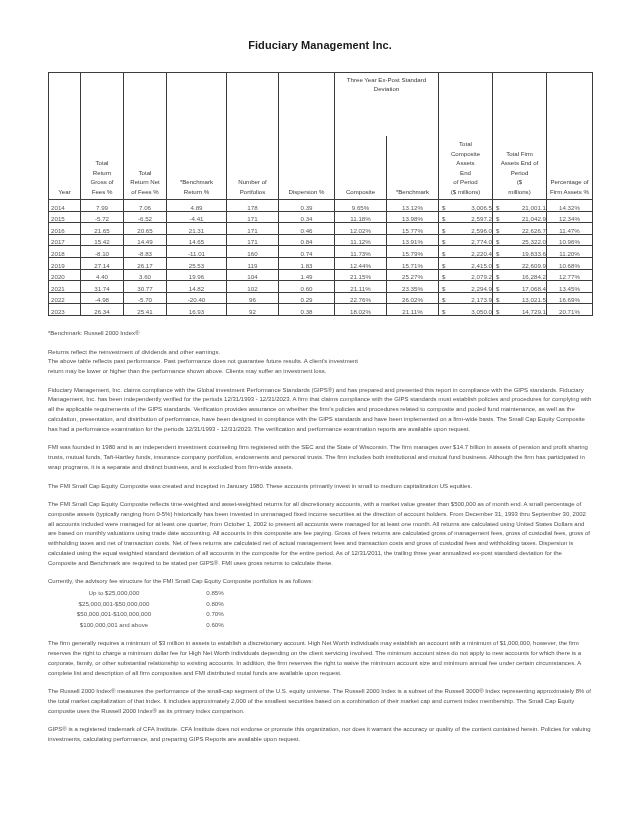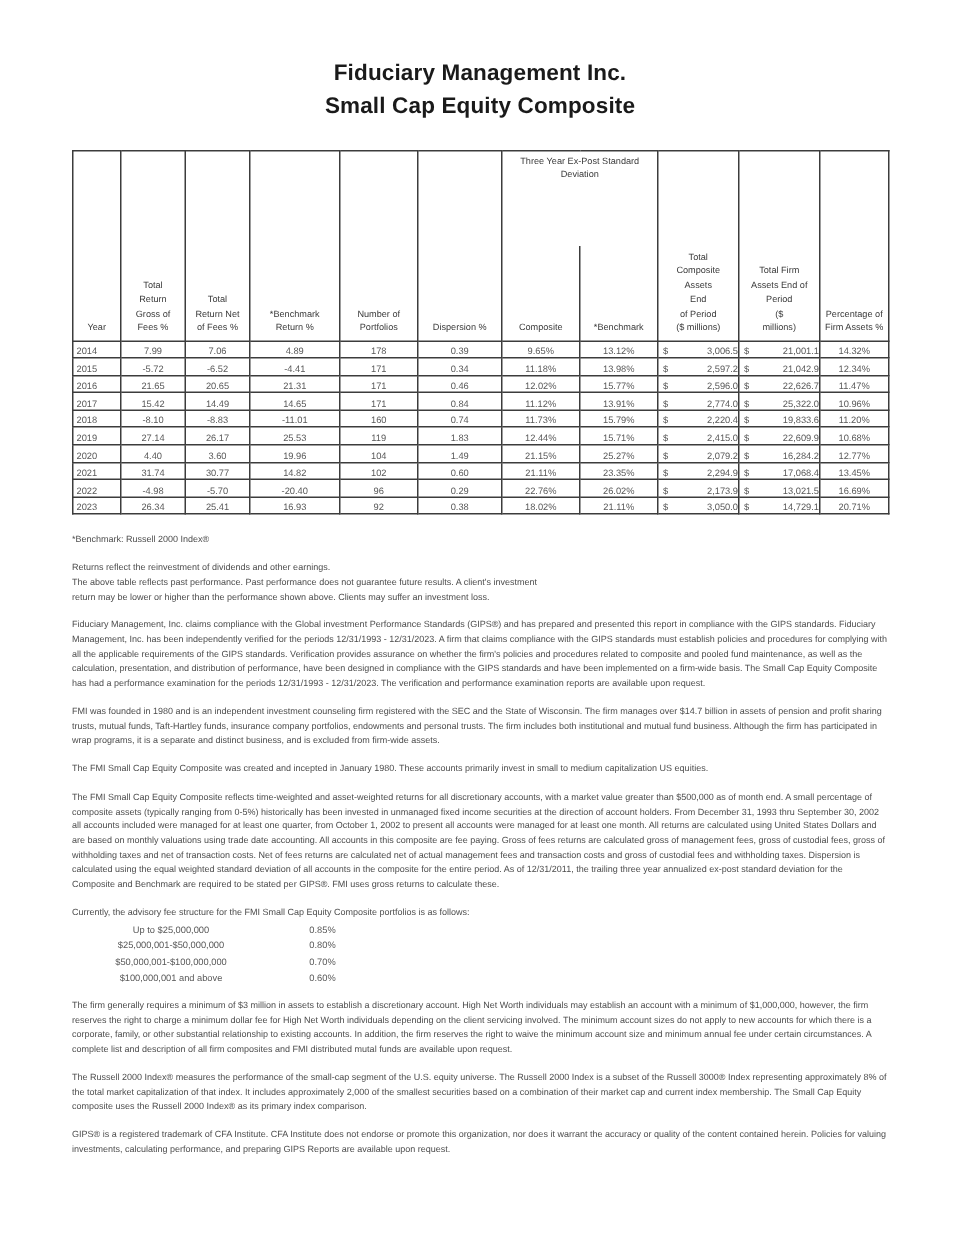--- a/index.html
+++ b/index.html
@@ -21,21 +21,21 @@
     height: 828px;
     padding: 0;
     box-sizing: border-box;
   }
   .title-block {
     text-align: center;
     padding-top: 38px;
     line-height: 1.45;
   }
   .title-line {
-    font-size: 15px;
+    font-size: 11px;
     font-weight: bold;
     color: #1a1a1a;
     letter-spacing: 0.1px;
   }
 
   
   .table-wrap {
     margin: 18px 48px 0 48px;
   }
   table.perf {
@@ -132,21 +132,20 @@
   .fee-table td.tier { width: 132px; }
   .fee-table td.rate { width: 70px; }
 </style>
 </head>
 <body>
 
 <div class="page">
 
   <div class="title-block">
     <div class="title-line">Fiduciary Management Inc.</div>
-    <div class="title-line">Small Cap Equity Composite</div>
   </div>
 
   <div class="table-wrap">
     <table class="perf">
       <colgroup>
         <col style="width:32px">
         <col style="width:43px">
         <col style="width:43px">
         <col style="width:60px">
         <col style="width:52px">

